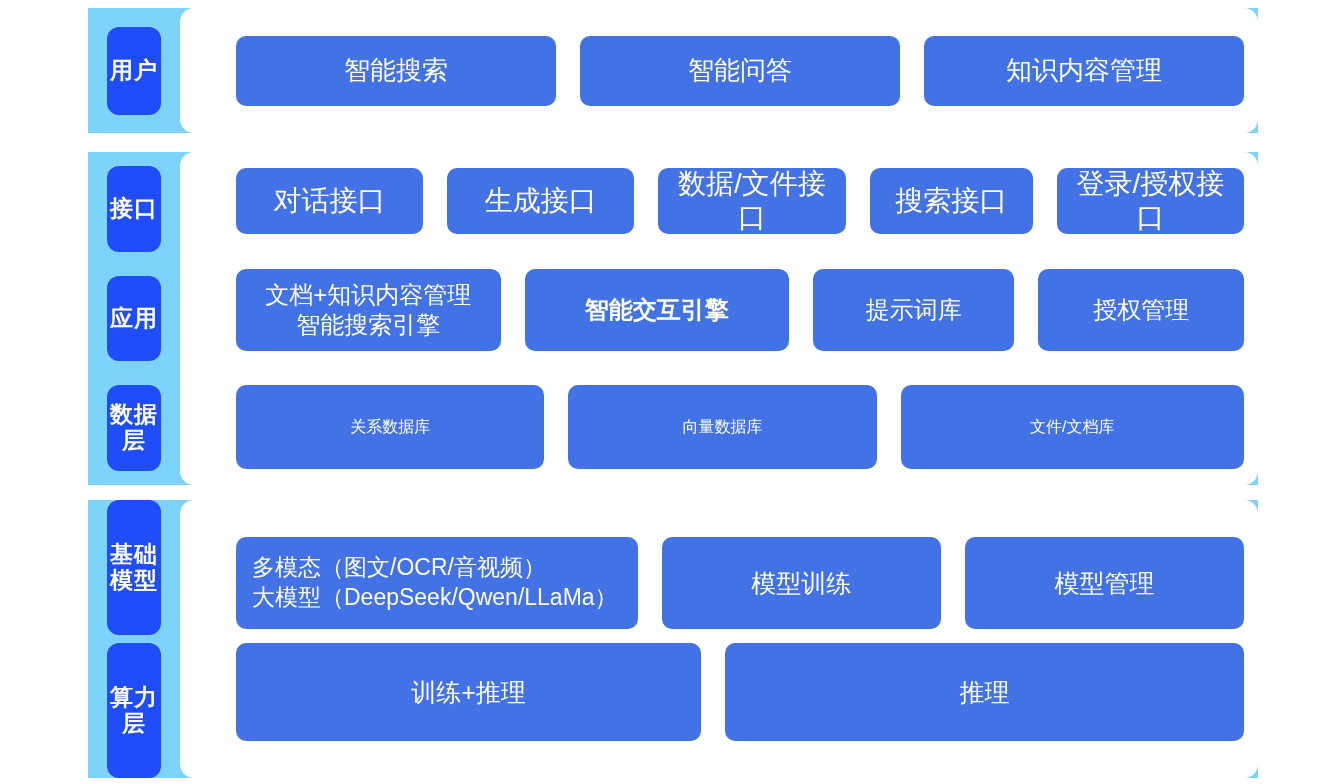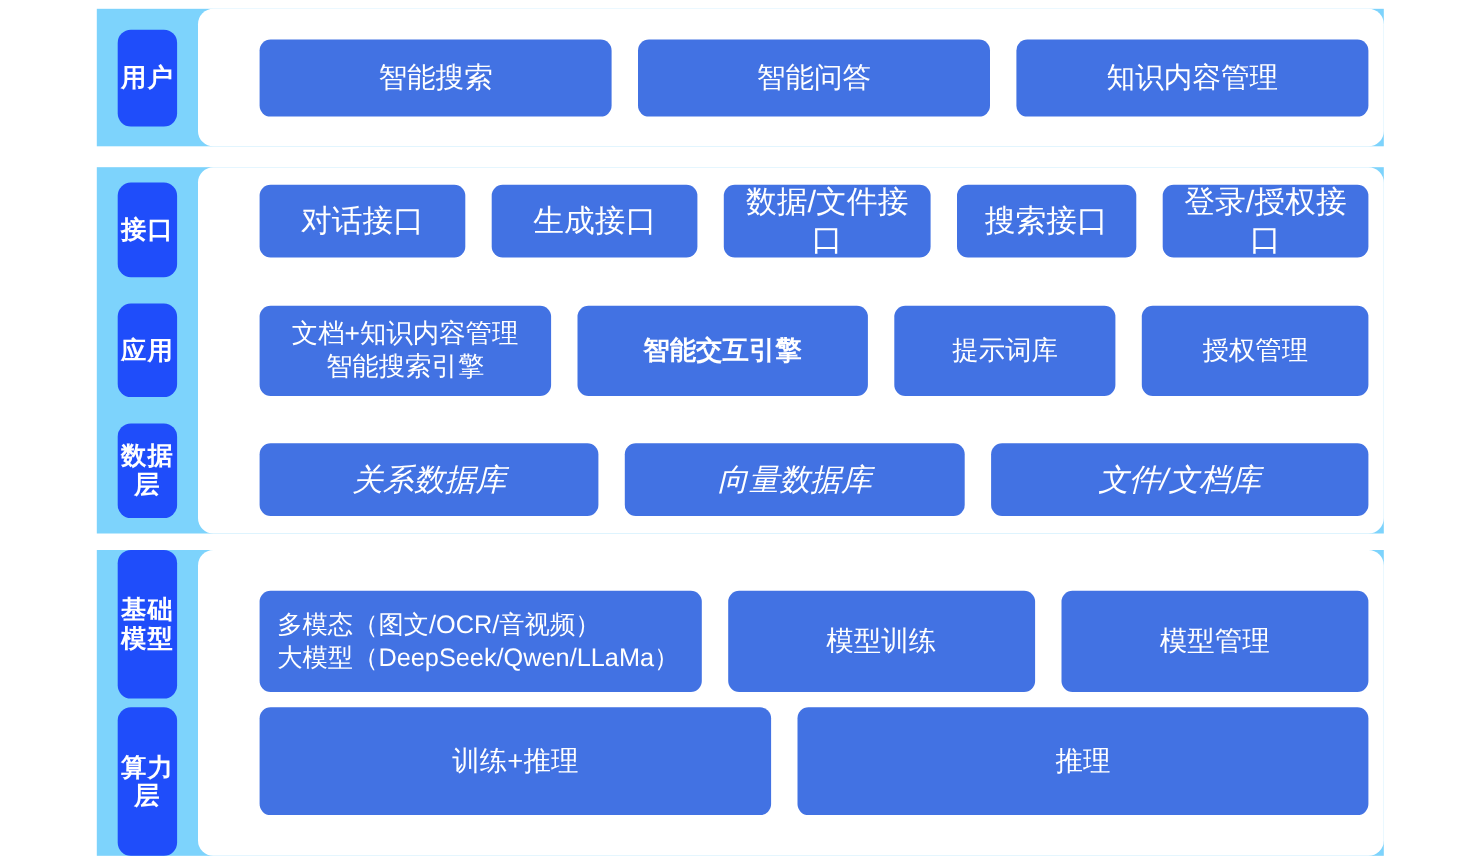--- a/index.html
+++ b/index.html
@@ -110,21 +110,21 @@
   
   #section-mid {
     top: 152px;
     height: 333px;
   }
   #section-mid .label-col { justify-content: space-between; padding: 14px 0; gap: 24px;}
   #section-mid .layer-tab { flex: 1 1 0; }
   #section-mid .panel { padding: 16px 14px; gap: 14px; justify-content: space-between; }
   #section-mid .row-interface .box { height: 66px; font-size: 28px; }
   #section-mid .row-app .box { height: 82px; font-size: 24px; }
-  #section-mid .row-data .box { height: 66px; font-size: 28px; font-style: italic; }
+  #section-mid .row-data .box { height: 84px; font-size: 16px; }
 
   
   #section-base {
     top: 500px;
     height: 278px;
   }
   #section-base .label-col { justify-content: space-between; padding: 0 0; gap: 8px; }
   #section-base .layer-tab { flex: 1 1 0; }
   #section-base .panel { padding: 14px 14px; gap: 14px; justify-content: center; }
   #section-base .row-model .box { height: 92px; font-size: 25px; }

